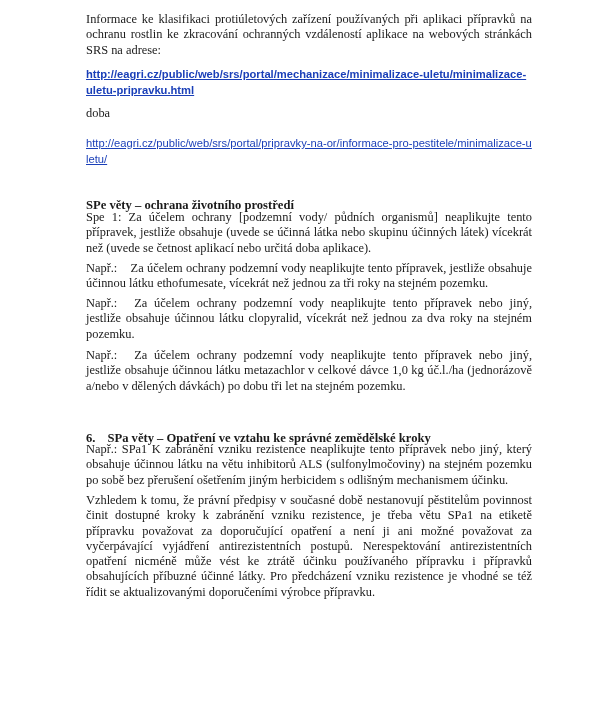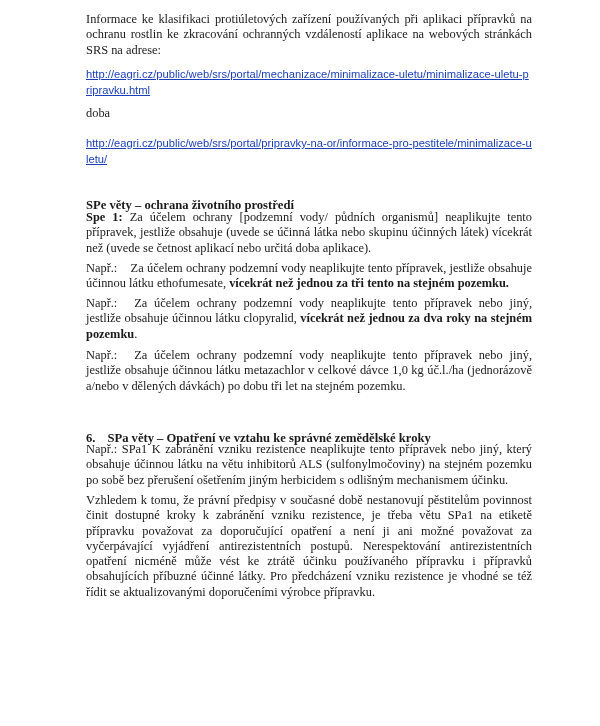--- a/index.html
+++ b/index.html
@@ -36,45 +36,45 @@
       text-decoration: underline;
       line-height: 15.5px;
       text-align: left;
       word-break: break-all;
     }
     .heading {
       font-weight: bold;
       font-size: 12.6px;
       margin-top: 9px;
     }
-    b { font-weight: bold; }
+    b { font-weight: normal; }
     .last-left { text-align-last: left; }
     .tab { display: inline-block; width: 10px; }
   </style>
 </head>
 <body>
 
 <div class="page">
 
   <div class="blk last-left" style="top:12px;">Informace ke klasifikaci protiúletových zařízení používaných při aplikaci přípravků na ochranu rostlin ke zkracování ochranných vzdáleností aplikace na webových stránkách SRS na adrese:</div>
 
-  <a class="blk link" style="top:67px;">http://eagri.cz/public/web/srs/portal/mechanizace/minimalizace-uletu/minimalizace-uletu-pripravku.html</a>
+  <a class="blk link" style="top:67px;font-weight:bold;">http://eagri.cz/public/web/srs/portal/mechanizace/minimalizace-uletu/minimalizace-uletu-pripravku.html</a>
 
   <div class="blk" style="top:106px;">doba</div>
 
   <a class="blk link" style="top:136px;">http://eagri.cz/public/web/srs/portal/pripravky-na-or/informace-pro-pestitele/minimalizace-uletu/</a>
 
   <div class="blk heading" style="top:189px;">SPe věty – ochrana životního prostředí</div>
 
   <div class="blk last-left" style="top:210px;">
     <b>Spe 1:</b><span> Za účelem ochrany [podzemní vody/ půdních organismů] neaplikujte tento přípravek, jestliže obsahuje (uvede se účinná látka nebo skupinu účinných látek) vícekrát než (uvede se četnost aplikací nebo určitá doba aplikace).</span>
   </div>
 
   <div class="blk last-left" style="top:261px;">
-    <span>Např.:</span><span class="tab"></span><span> Za účelem ochrany podzemní vody neaplikujte tento přípravek, jestliže obsahuje účinnou látku ethofumesate, </span><b>vícekrát než jednou za tři tento na stejném pozemku.</b><span></span>
+    <span>Např.:</span><span class="tab"></span><span> Za účelem ochrany podzemní vody neaplikujte tento přípravek, jestliže obsahuje účinnou látku ethofumesate, </span><b>vícekrát než jednou za tři roky na stejném pozemku.</b><span></span>
   </div>
 
   <div class="blk last-left" style="top:296px;">
     <span>Např.:</span><span class="tab"></span><span> Za účelem ochrany podzemní vody neaplikujte tento přípravek nebo jiný, jestliže obsahuje účinnou látku clopyralid, </span><b>vícekrát než jednou za dva roky na stejném pozemku</b><span>.</span>
   </div>
 
   <div class="blk last-left" style="top:348px;">
     <span>Např.:</span><span class="tab"></span><span> Za účelem ochrany podzemní vody neaplikujte tento přípravek nebo jiný, jestliže obsahuje účinnou látku metazachlor v celkové dávce 1,0 kg úč.l./ha (jednorázově a/nebo v dělených dávkách) po dobu tři let na stejném pozemku.</span>
   </div>
 

